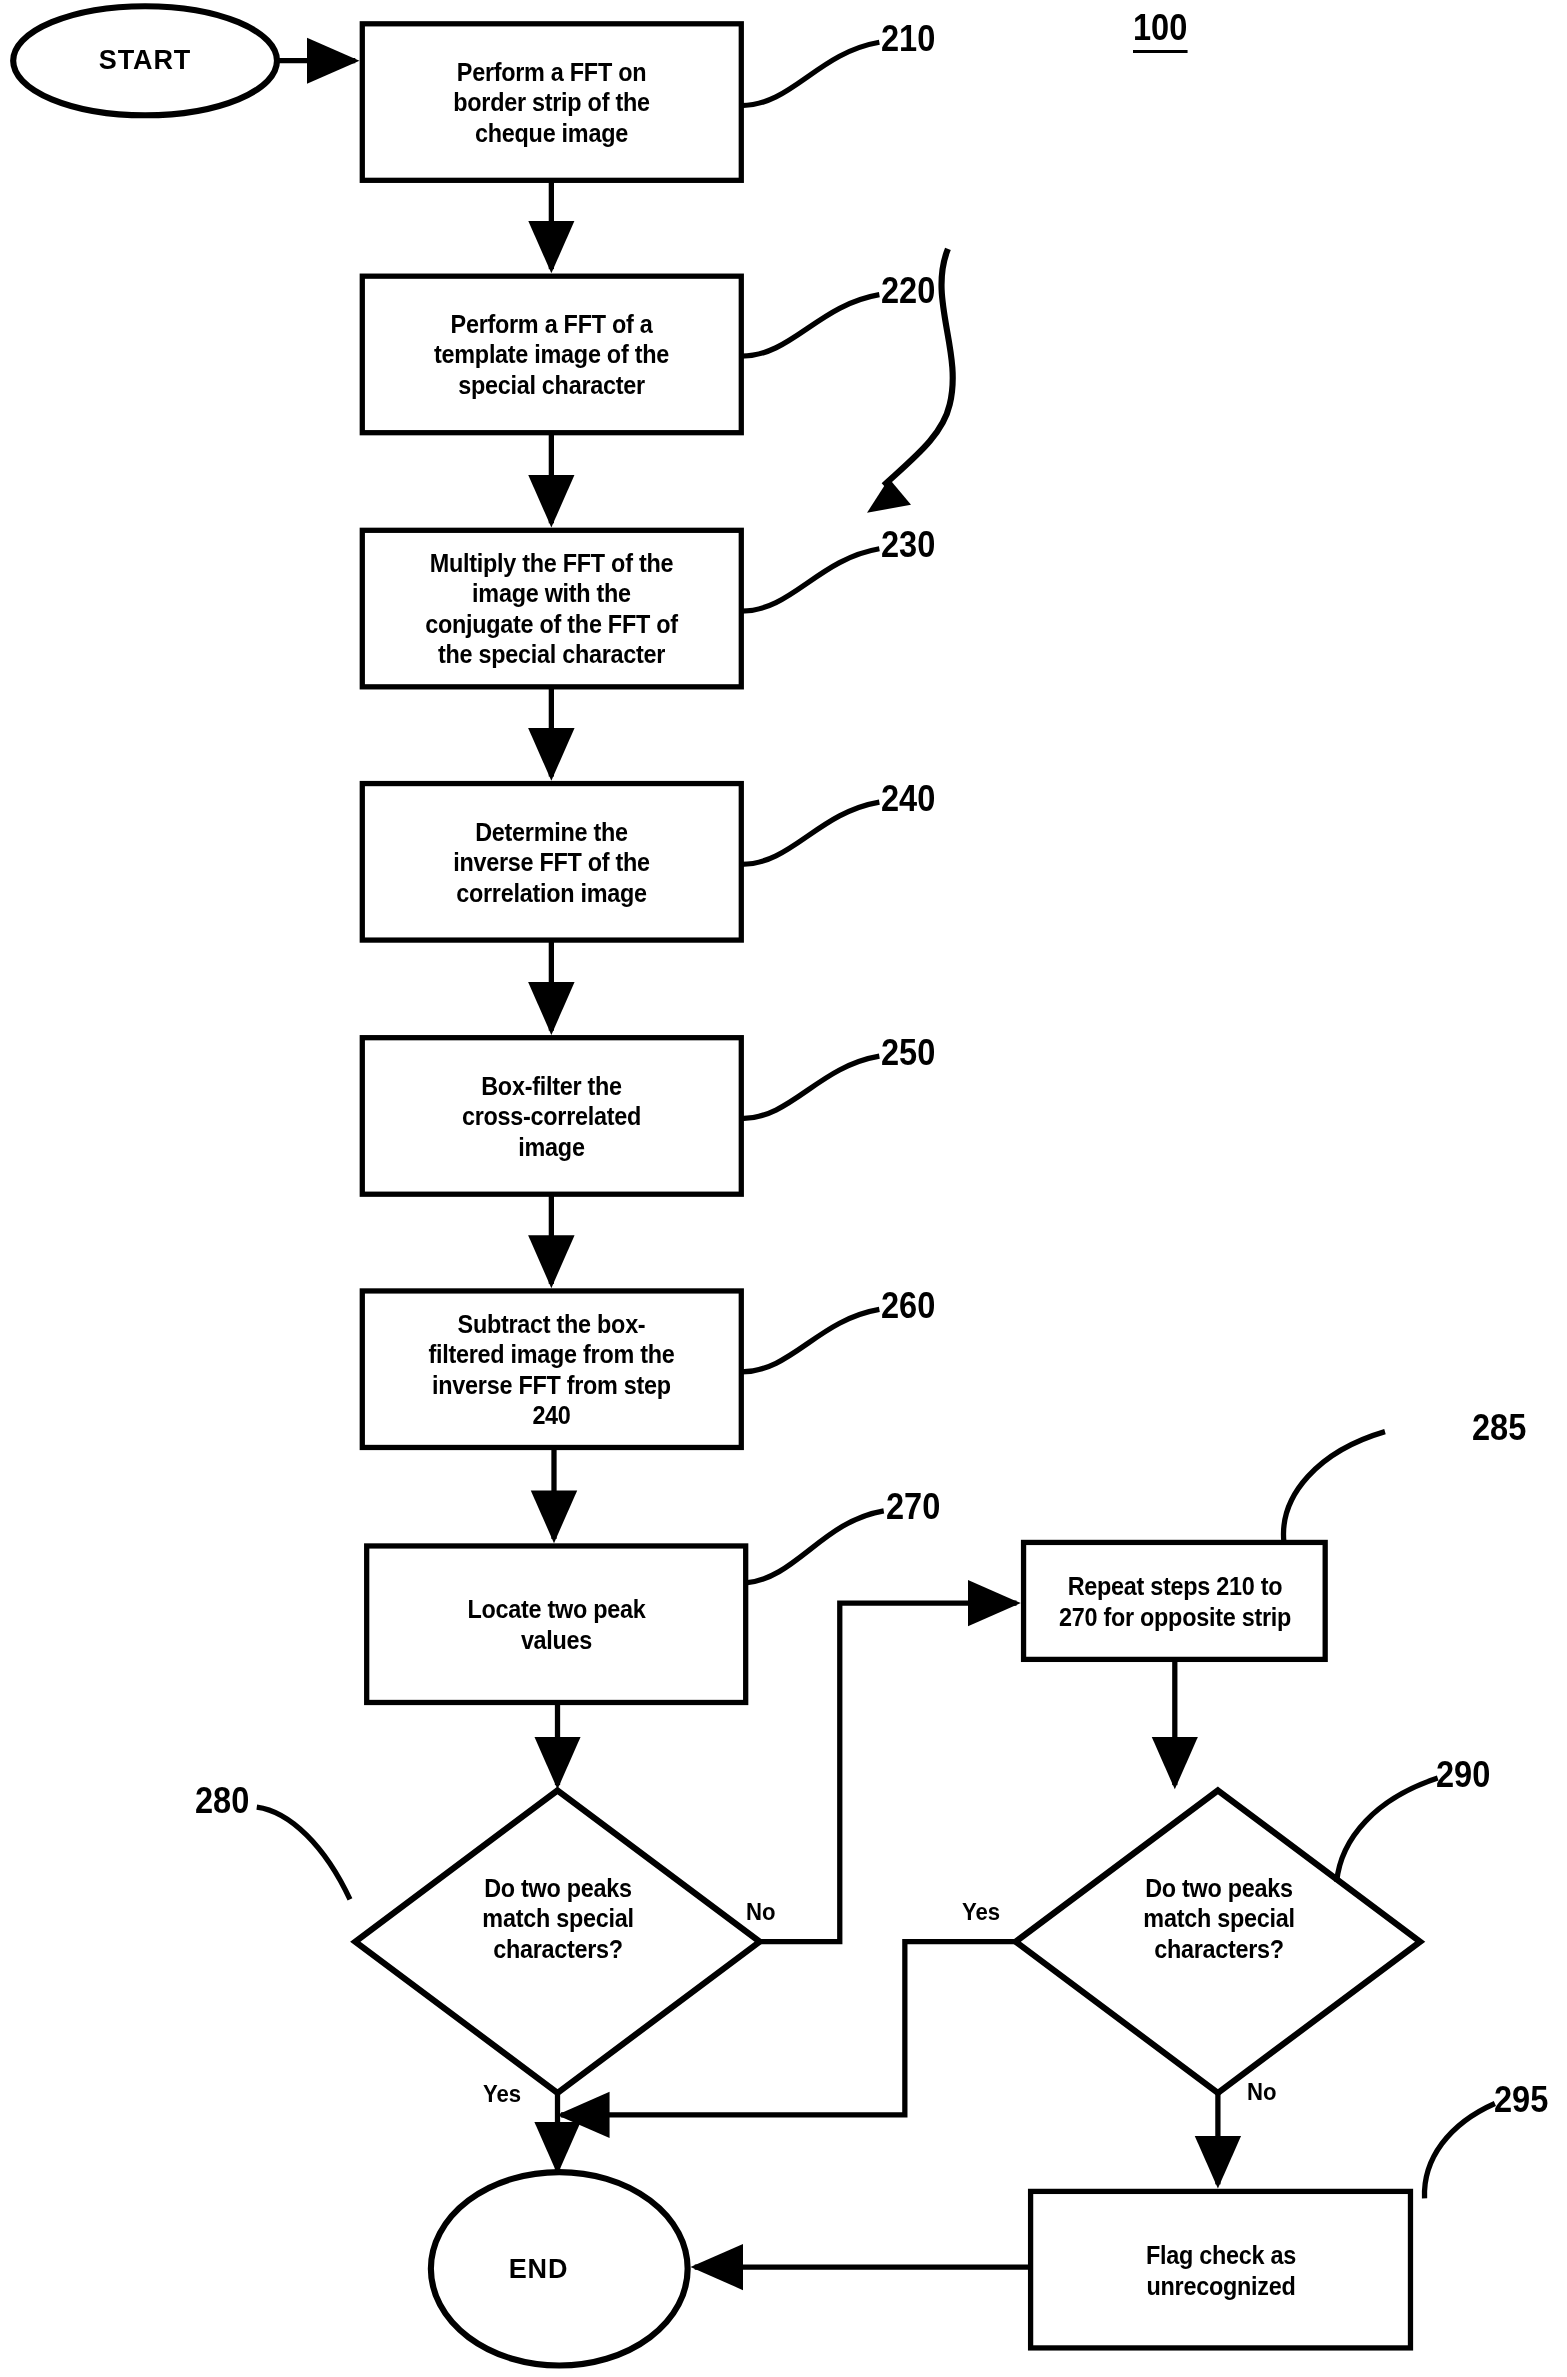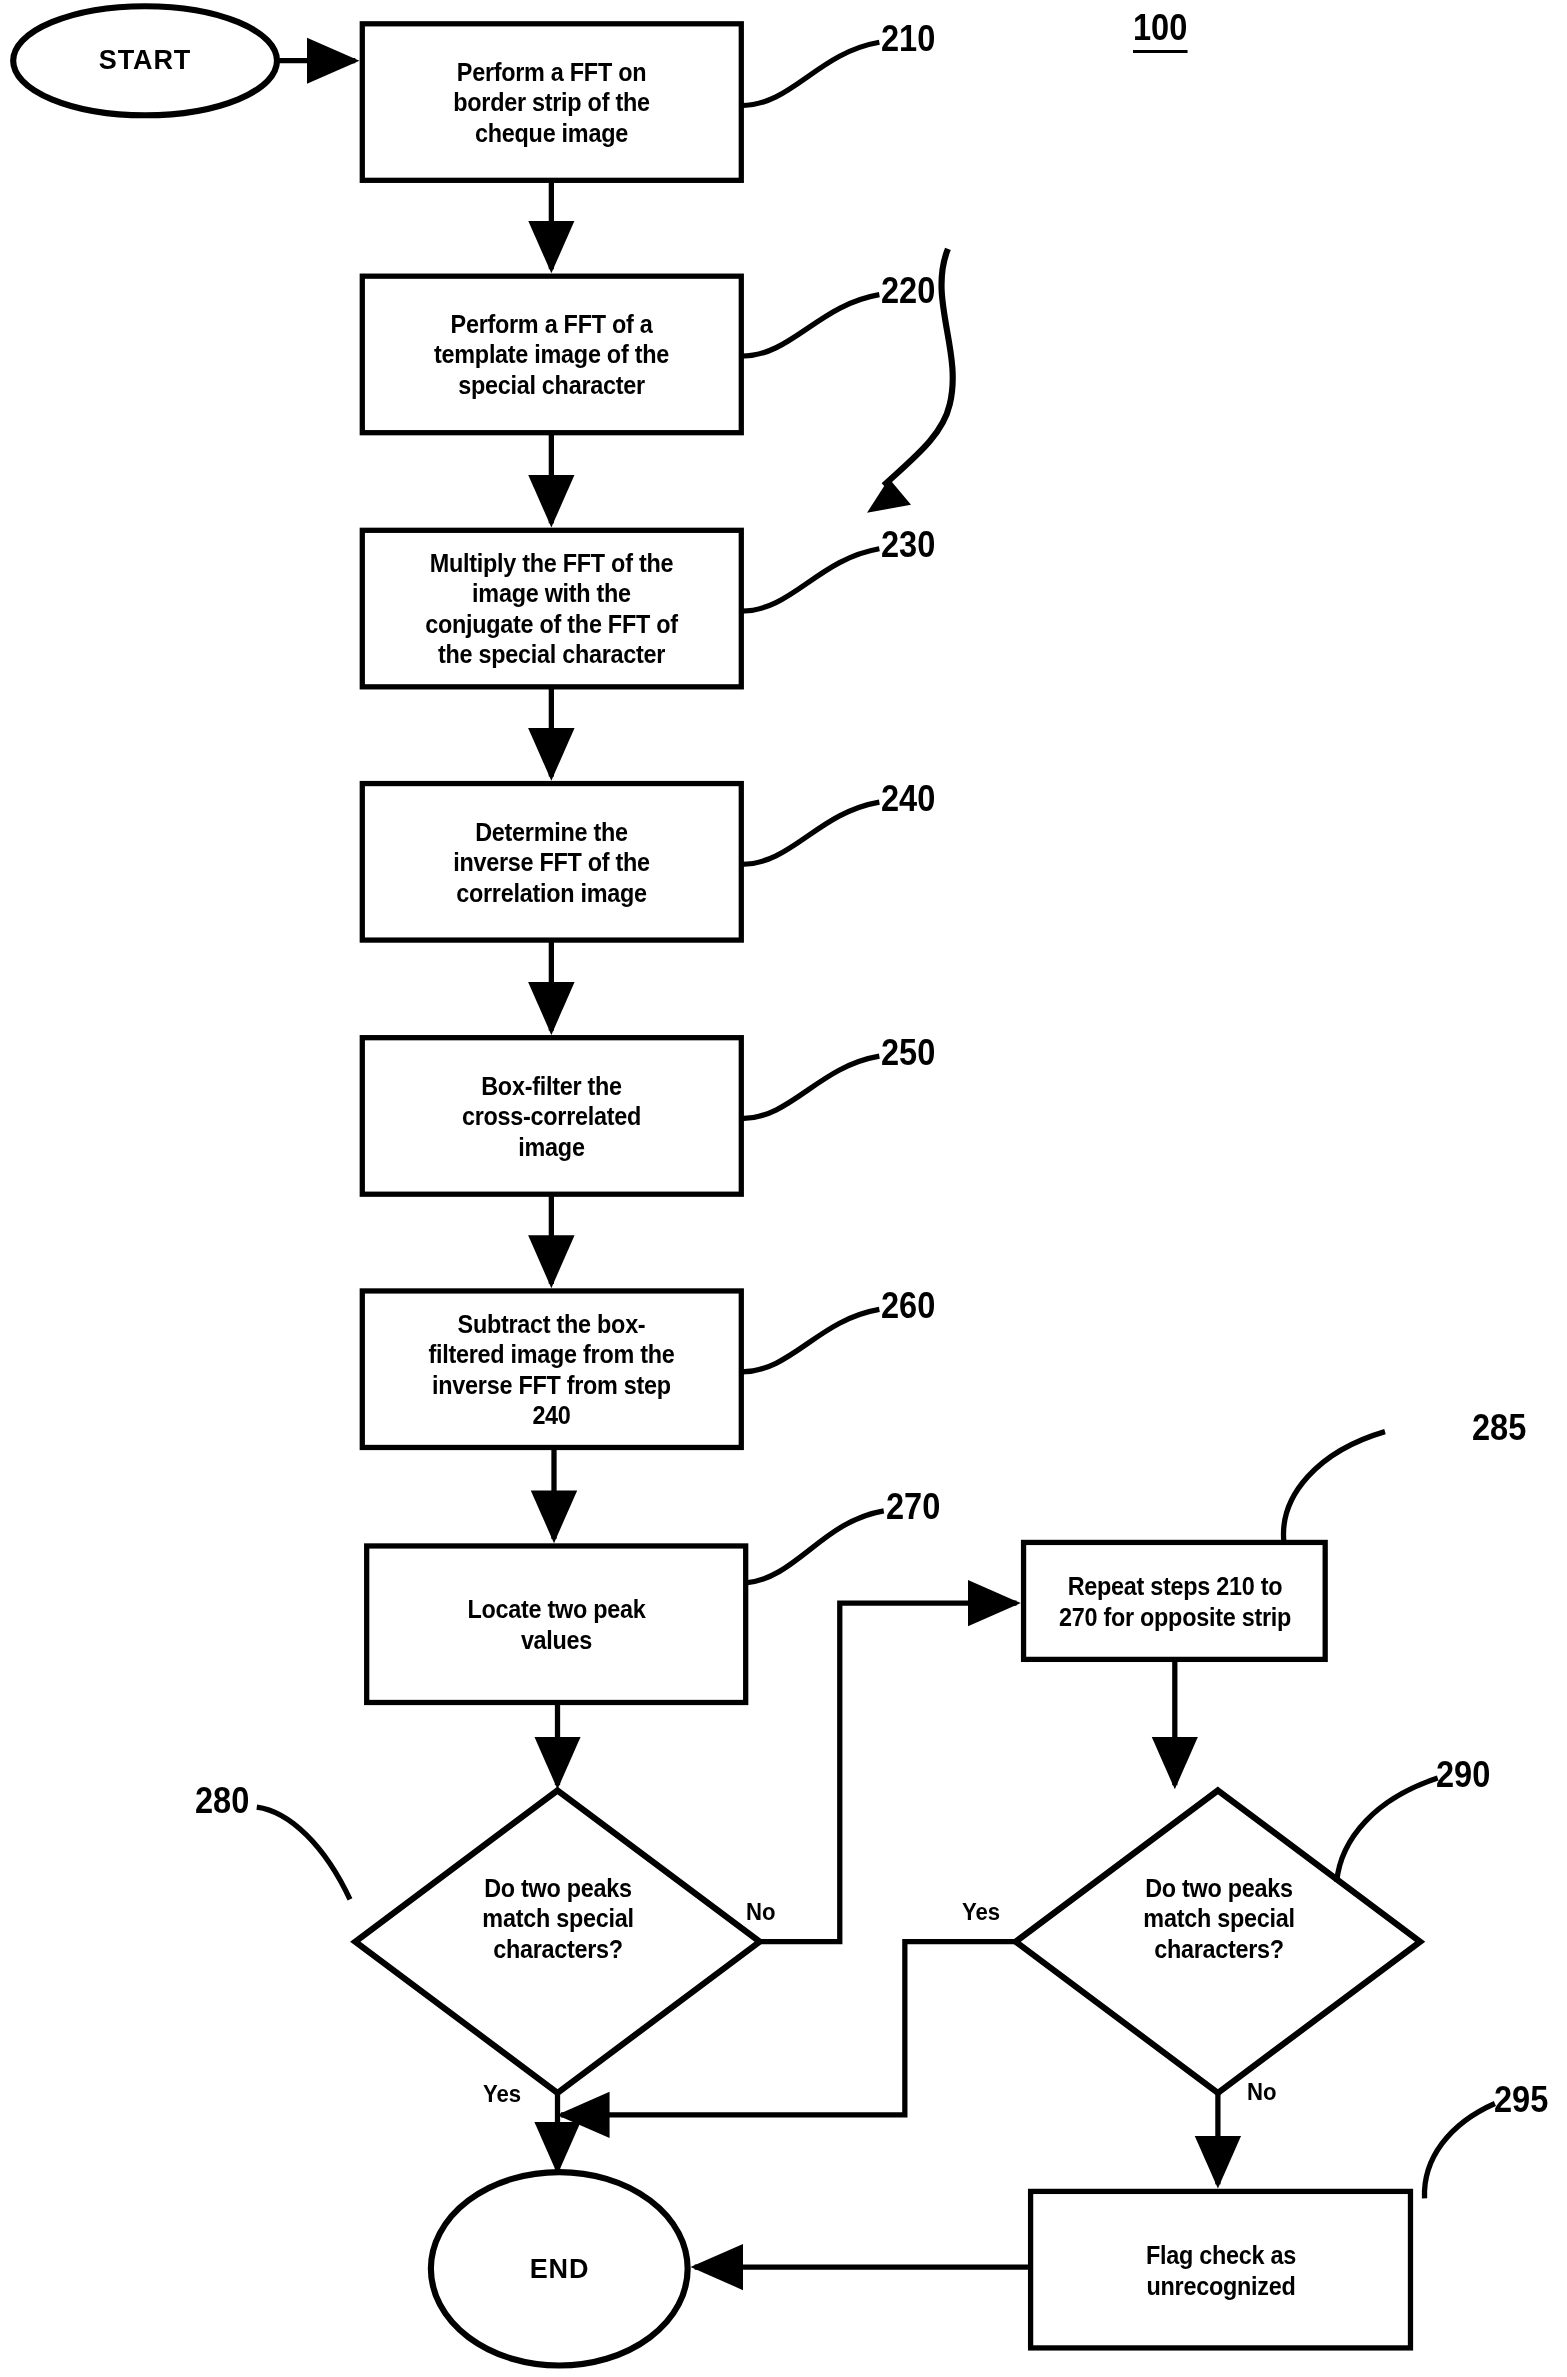--- a/index.html
+++ b/index.html
@@ -198,21 +198,21 @@
     <span>match special</span>
     <span>characters?</span>
   </div>
 
   <div class="node-text proc-text" style="left:1074px; top:1873px; width:290px; height:141px; flex-direction:column; justify-content:flex-start;">
     <span>Do two peaks</span>
     <span>match special</span>
     <span>characters?</span>
   </div>
 
-  <div class="node-text term-text" style="left:431px; top:2173px; width:257px; height:194px;">
+  <div class="node-text term-text" style="left:410px; top:2173px; width:257px; height:194px;">
     <span>END</span>
   </div>
 
   <div class="edge-label" style="left:746px; top:1898px;">
     <span>No</span>
   </div>
   <div class="edge-label" style="left:483px; top:2080px;">
     <span>Yes</span>
   </div>
   <div class="edge-label" style="left:962px; top:1898px;">

